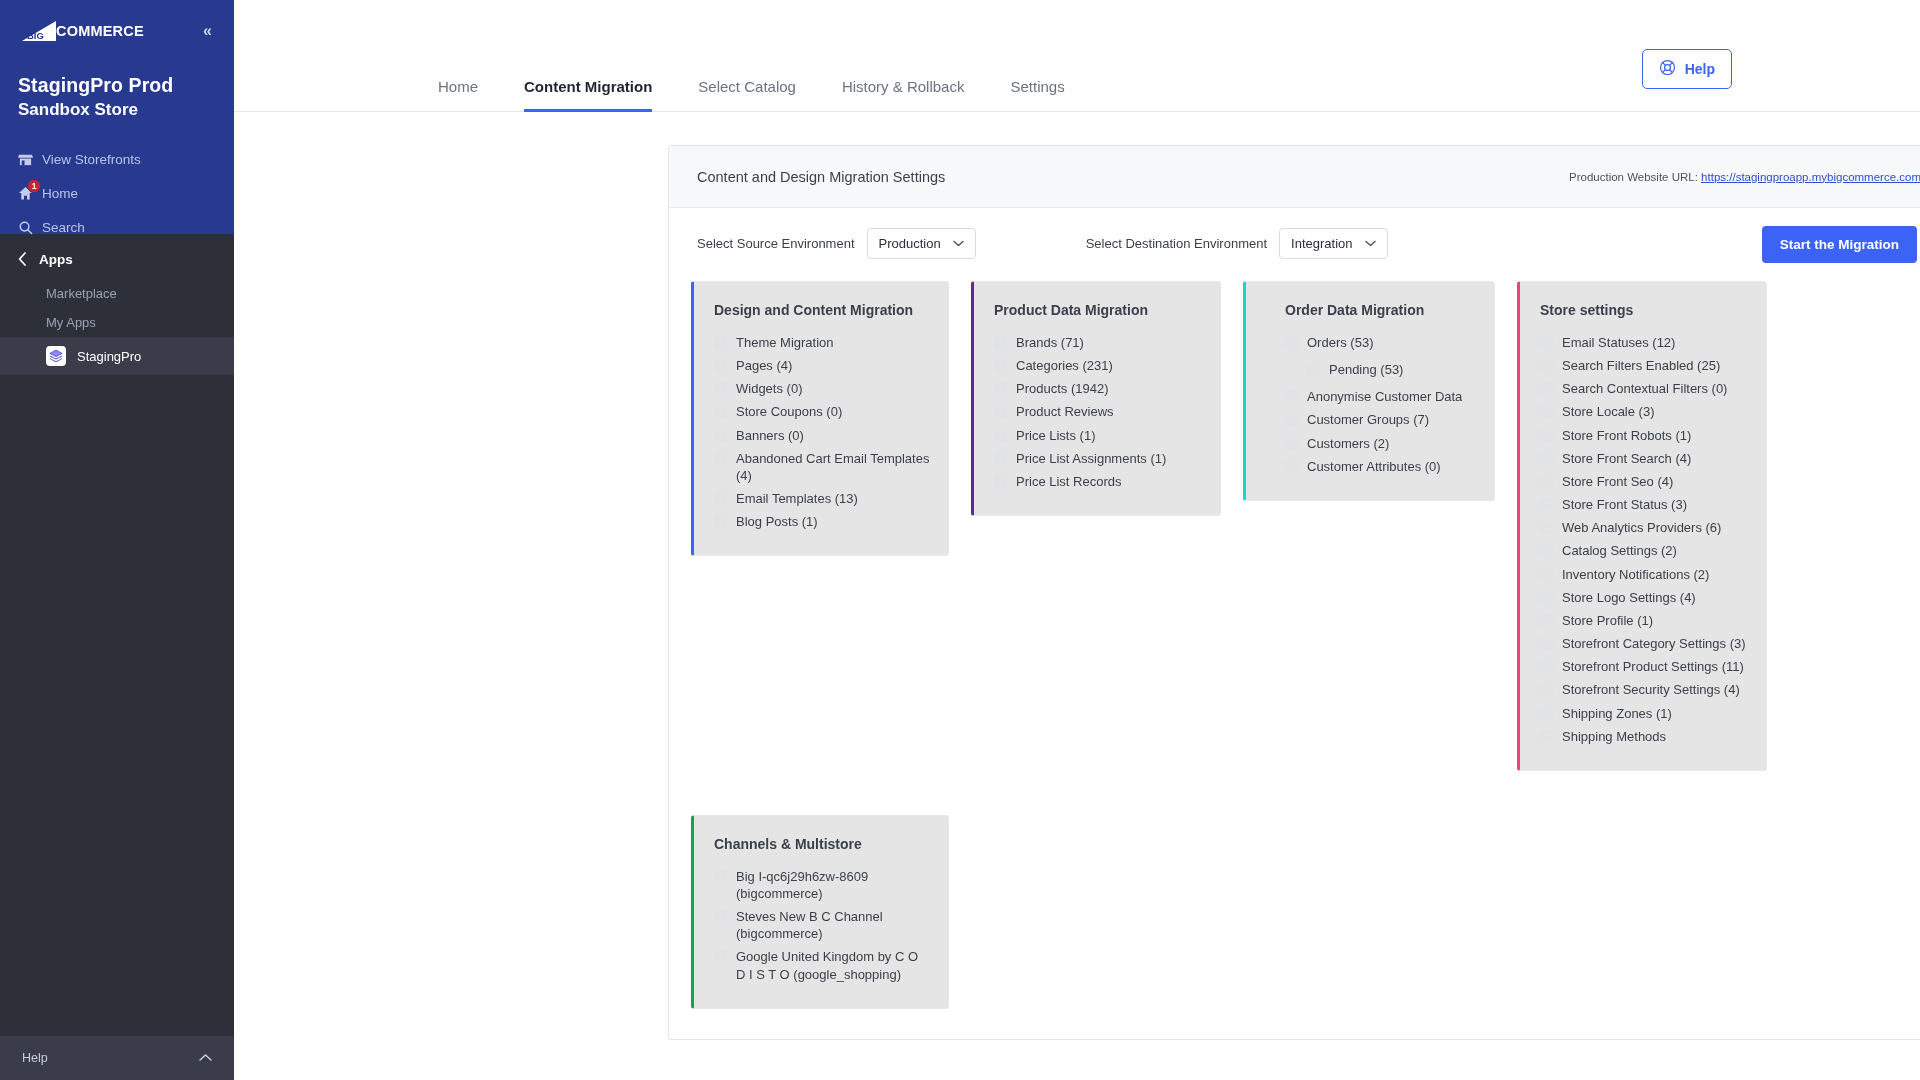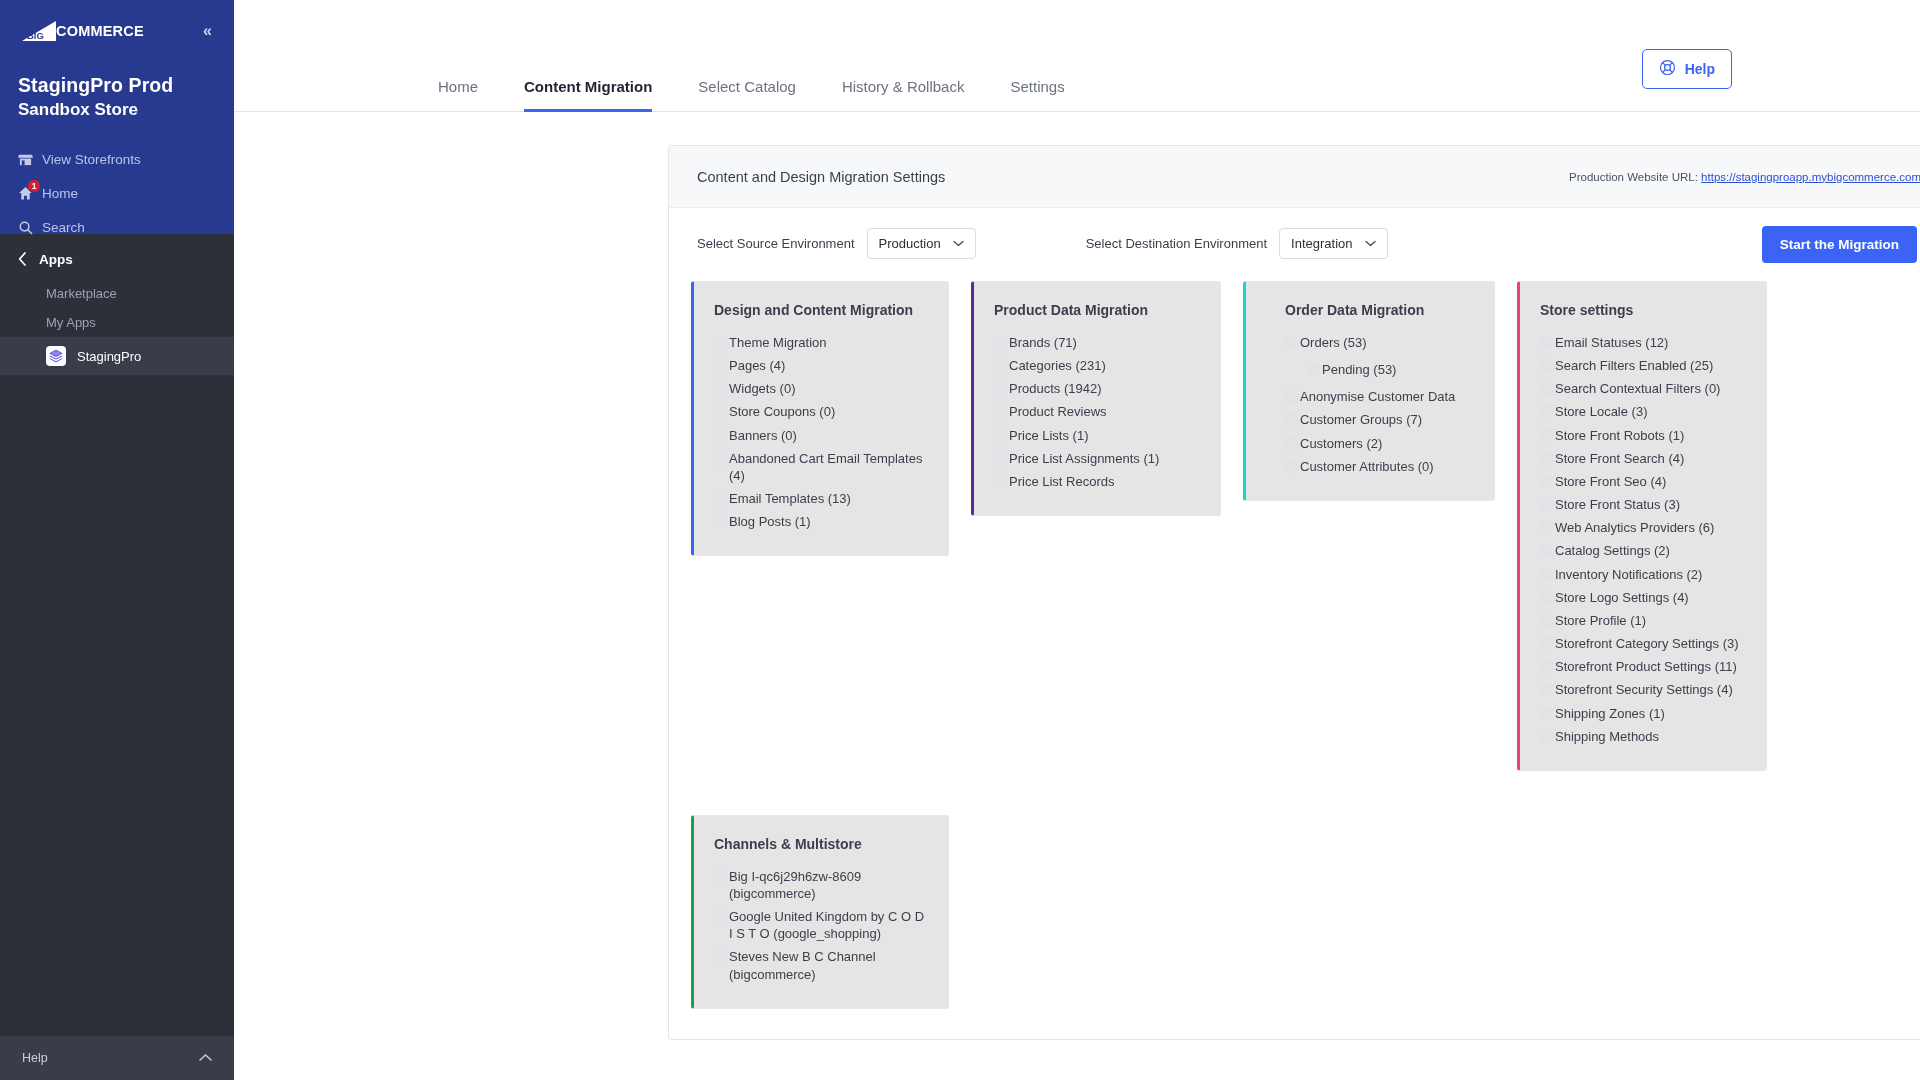--- a/index.html
+++ b/index.html
@@ -62,21 +62,21 @@
   .select { display: flex; align-items: center; justify-content: space-between; gap: 12px; border: 1px solid #d8dbe1; border-radius: 4px;
             background: #fff; padding: 7px 11px; font-size: 13px; color: #2c3038; cursor: pointer; min-width: 84px; }
   .select .cv { font-size: 10px; color: #4a5160; }
   .gap { width: 110px; }
   .start-btn { position: absolute; right: 32px; top: 18px; background: #3b63f6; color: #fff; border: none; border-radius: 4px;
                padding: 11px 18px; font-size: 13.5px; font-weight: 700; cursor: pointer; font-family: "Liberation Sans", sans-serif; }
 
   .cards { display: flex; flex-wrap: wrap; gap: 22px; padding: 10px 22px 30px 22px; align-items: flex-start; }
   .card { background: #e5e5e5; border: 1px solid #e6e8ec; border-radius: 3px; border-left-width: 3px; border-left-style: solid; padding: 20px 18px 22px 20px; }
   .card-title { font-size: 14px; font-weight: 700; color: #3a3f4b; margin-bottom: 13px; }
-  .opt { display: flex; align-items: flex-start; gap: 2px; padding: 3px 0; cursor: pointer; }
+  .opt { display: flex; align-items: flex-start; gap: 9px; padding: 3px 0; cursor: pointer; }
   .opt.indent { padding-left: 22px; margin-top: 4px; margin-bottom: 4px; }
   .cb { width: 13px; height: 13px; background: #e2e3e6; border-radius: 2px; flex: 0 0 13px; margin-top: 2px; cursor: pointer; }
   .opt-label { font-size: 13px; color: #3a3f4b; line-height: 1.32; }
 
   .w-card-1 { width: 258px; }
   .w-card-2 { width: 250px; }
   .w-card-3 { width: 252px; }
   .w-card-4 { width: 250px; }
   .w-card-5 { width: 258px; }
   .row2 { width: 100%; display: flex; padding: 0; }
@@ -404,23 +404,23 @@
           </div>
           <div class="row2"></div>
           <div class="card w-card-5" style="border-left-color: rgb(24, 160, 90);">
             <div class="card-title">Channels &amp; Multistore</div>
             <div class="opt">
               <span class="cb"></span>
               <span class="opt-label">Big I-qc6j29h6zw-8609 (bigcommerce)</span>
             </div>
             <div class="opt">
               <span class="cb"></span>
+              <span class="opt-label">Steves New B C Channel (bigcommerce)</span>
+            </div>
+            <div class="opt">
+              <span class="cb"></span>
               <span class="opt-label">Google United Kingdom by C O D I S T O (google_shopping)</span>
-            </div>
-            <div class="opt">
-              <span class="cb"></span>
-              <span class="opt-label">Steves New B C Channel (bigcommerce)</span>
             </div>
           </div>
         </div>
     </div>
   </section>
 </div>
 
 </body></html>

